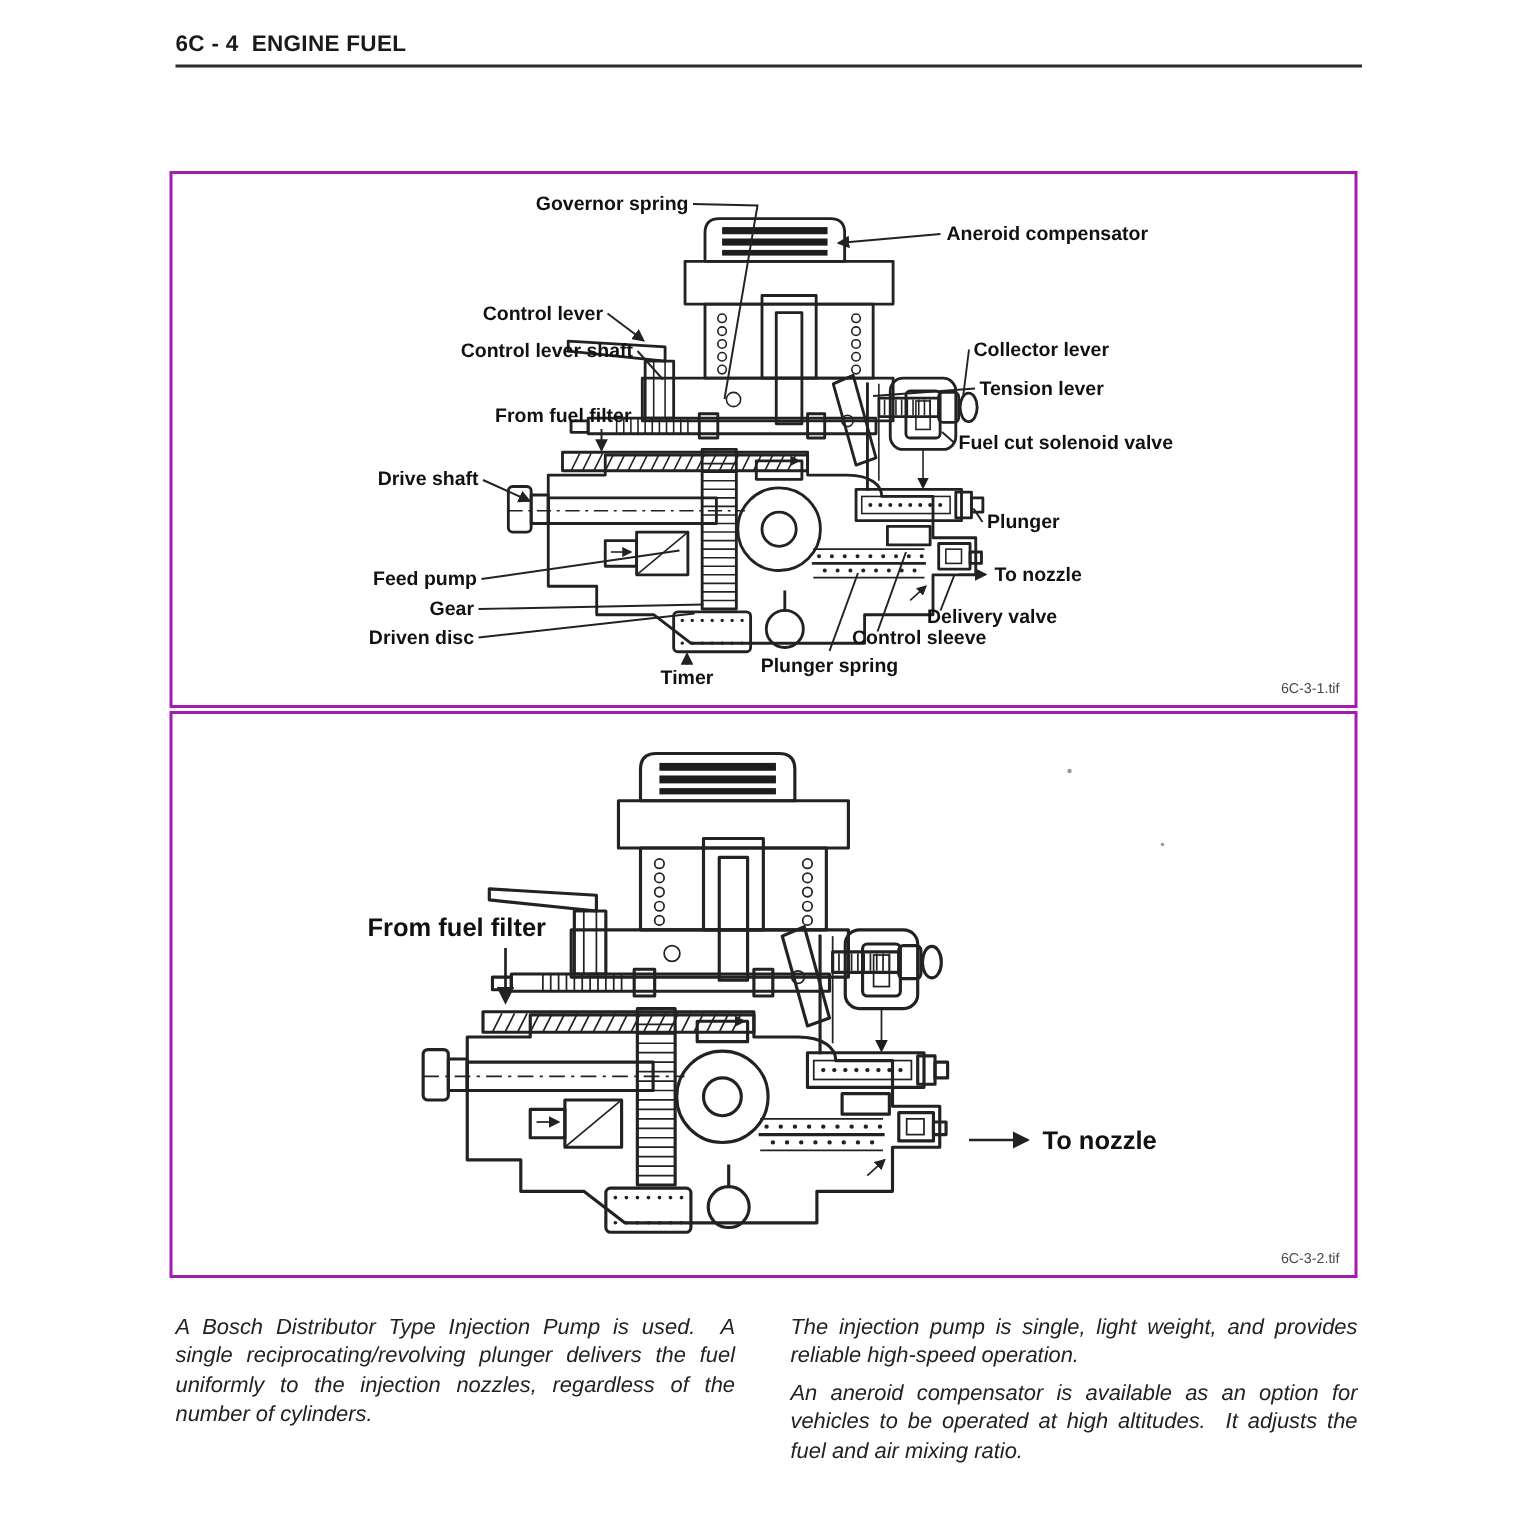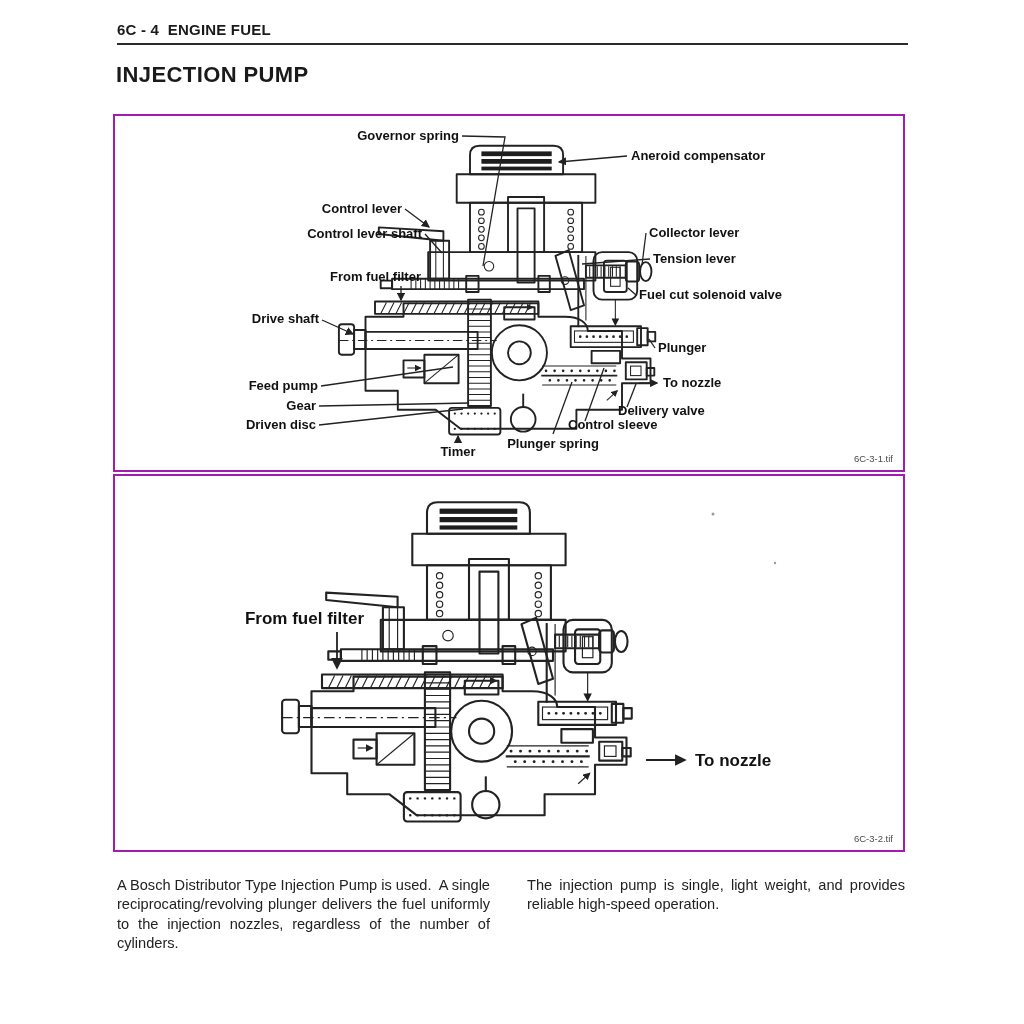--- a/index.html
+++ b/index.html
@@ -6,21 +6,21 @@
   .page{position:relative;width:1024px;height:1024px;background:#ffffff;margin:0 auto;
         font-family:"Liberation Sans",sans-serif;color:#1a1a1a;overflow:hidden;}
   .header{position:absolute;left:117px;top:21px;font-size:15px;font-weight:700;
           letter-spacing:.2px;white-space:pre;}
   .rule{position:absolute;left:117px;top:43px;width:791px;height:2px;background:#2b2b2b;}
   .title{position:absolute;left:116px;top:62px;font-size:22px;font-weight:700;letter-spacing:.4px;}
   .figure{position:absolute;left:113px;width:792px;border:2px solid #a21caf;background:#fff;box-sizing:border-box;}
   .fig1{top:114px;height:358px;}
   .fig2{top:474px;height:378px;}
   .figure svg{display:block;width:100%;height:100%;}
-  .body-text{position:absolute;left:117px;top:876px;width:788px;display:flex;gap:37px;}
+  .body-text{position:absolute;left:117px;top:876px;width:788px;display:flex;gap:37px;font-style:italic;}
   .col-left{width:373px;}
   .col-right{width:378px;}
   .body-text p{margin:0 0 5px 0;font-size:14.6px;line-height:19.4px;text-align:justify;
                white-space:pre-wrap;color:#222;}
   
   .ln{stroke:#222;fill:none;stroke-width:2;stroke-linejoin:round;stroke-linecap:square;}
   .thin{stroke:#222;fill:none;stroke-width:1.1;}
   .dots{stroke:#222;fill:none;stroke-width:2.7;stroke-linecap:round;}
   .dotsS{stroke:#222;fill:none;stroke-width:2.3;stroke-linecap:round;}
   .dark{fill:#1d1d1d;stroke:none;}
@@ -30,21 +30,20 @@
   .cap{font-family:"Liberation Sans",sans-serif;font-size:9.5px;font-weight:400;fill:#4a4a4a;}
   .speck{fill:#9a9a9a;stroke:none;}
 </style>
 </head>
 <body>
 
 <div class="page">
 
   <div class="header">6C - 4  ENGINE FUEL</div>
   <div class="rule"></div>
-  <div class="title">INJECTION PUMP</div>
 
   <div class="figure fig1">
     <svg viewBox="0 0 788 354" preserveAspectRatio="none">
       <defs>
         <marker id="arr" viewBox="0 0 10 10" refX="8.5" refY="5" markerWidth="6.5" markerHeight="6.5" orient="auto-start-reverse">
           <path d="M0,0 L10,5 L0,10 z" fill="#222"></path>
         </marker>
 
         <g id="pump">
           <g>
@@ -228,16 +227,17 @@
       </g>
     </svg>
   </div>
 
   <div class="body-text">
     <div class="col-left">
       <p>A Bosch Distributor Type Injection Pump is used.  A single reciprocating/revolving plunger delivers the fuel uniformly to the injection nozzles, regardless of the number of cylinders.</p>
     </div>
     <div class="col-right">
       <p>The injection pump is single, light weight, and provides reliable high-speed operation.</p>
+      <p>An aneroid compensator is available as an option for vehicles to be operated at high altitudes.  It adjusts the fuel and air mixing ratio.</p>
     </div>
   </div>
 
 </div>
 
 </body></html>

